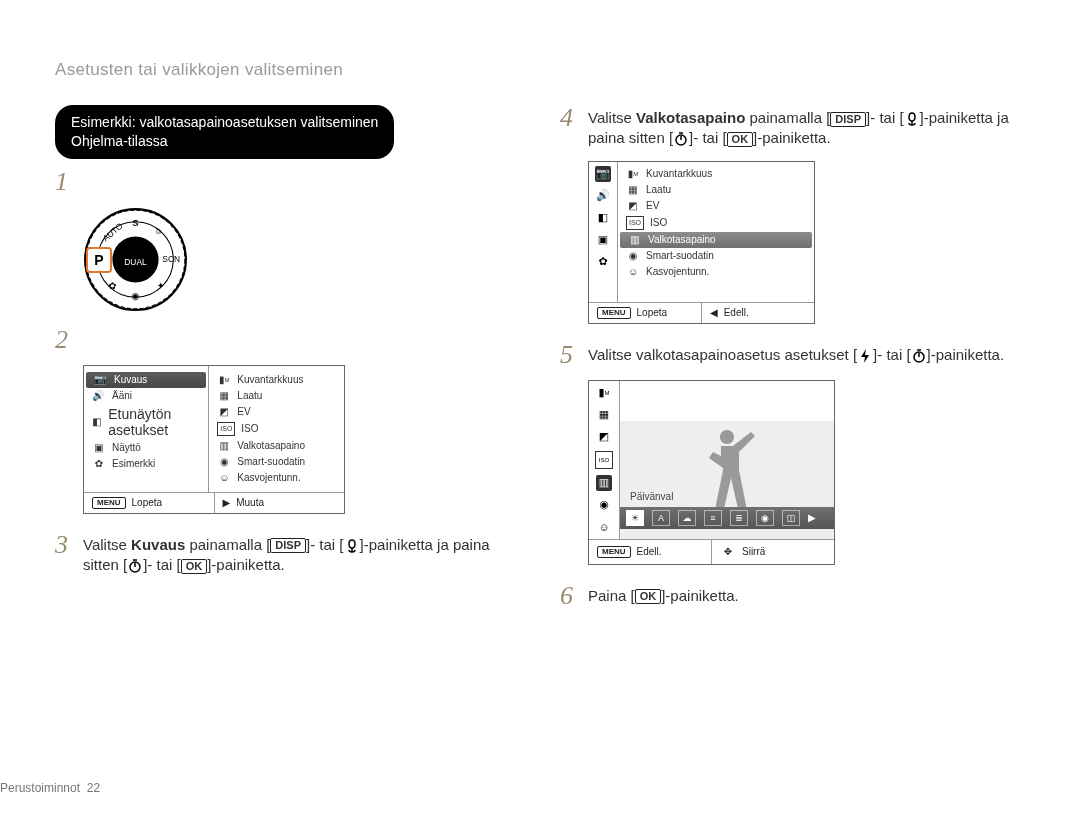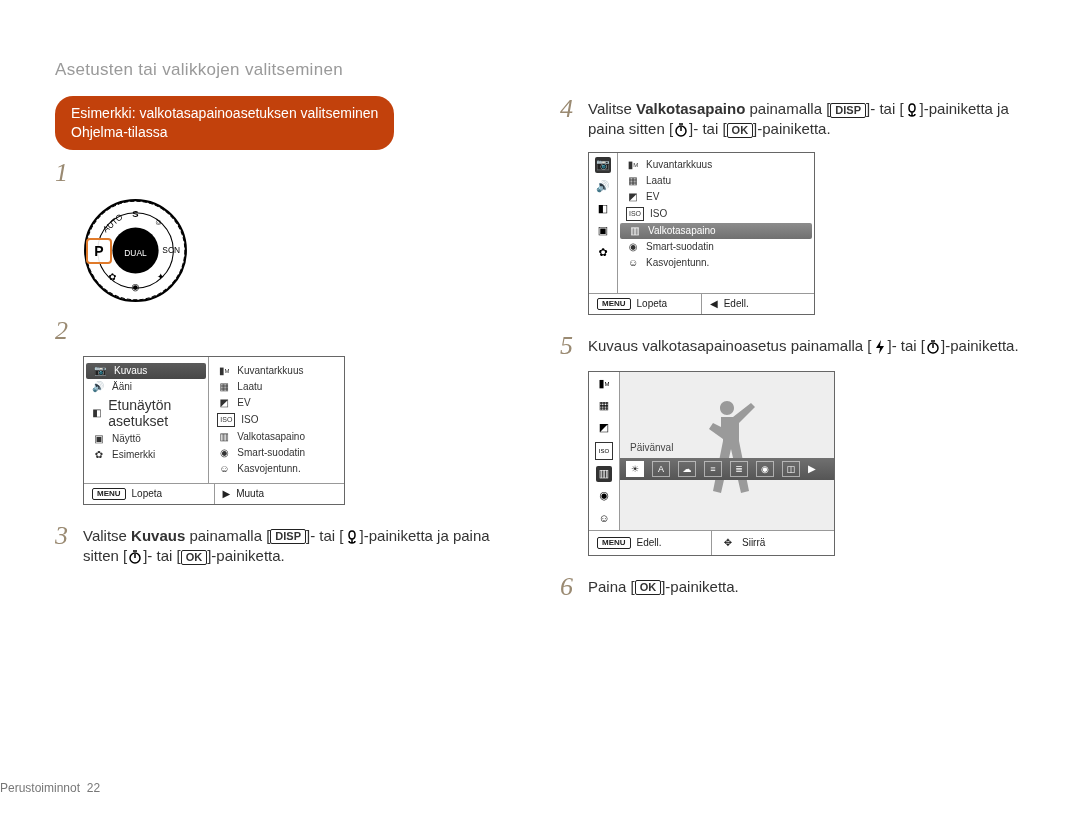--- a/index.html
+++ b/index.html
@@ -10,30 +10,30 @@
     width: 1080px;
     height: 815px;
     box-sizing: border-box;
     padding: 60px 55px 20px 55px;
     position: relative;
   }
   .page-header {
     font-size: 17px;
     color: #9a9a9a;
     font-weight: 300;
-    margin-bottom: 16px;
+    margin-bottom: 25px;
     letter-spacing: 0.3px;
   }
   .columns {
     display: flex;
     gap: 40px;
   }
   .col { flex: 1; }
   .callout {
-    background: #c2410c;
+    background: #000000;
     color: #fff;
     border-radius: 18px;
     padding: 8px 16px;
     font-size: 14px;
     line-height: 1.35;
     display: inline-block;
     margin-bottom: 10px;
   }
   .step {
     display: flex;
@@ -166,21 +166,21 @@
     padding: 4px 0;
     gap: 6px;
   }
   .strip .sicon { width: 16px; height: 16px; display: flex; align-items: center; justify-content: center; font-size: 11px; color: #000; }
   .strip .sicon.sel { background: #333; color: #fff; border-radius: 2px; }
   .panel-b-list { flex: 1; padding: 4px 0; }
 
   
   .panel-c .cbody { display: flex; min-height: 150px; }
   .panel-c .strip { width: 30px; }
-  .panel-c .cmain { flex: 1; position: relative; background: #eee; }
+  .panel-c .cmain { flex: 1; position: relative; background: #eee; margin-top: 40px; }
   .silhouette {
     position: absolute; inset: 0;
     display: flex; align-items: center; justify-content: center;
     color: #aaa;
   }
   .wb-label {
     position: absolute;
     left: 10px; top: 70px;
     color: #444;
     font-size: 10px;
@@ -408,21 +408,21 @@
         <div class="panel-footer-half">
             <span>◀</span>
             <span>Edell.</span>
           </div>
       </div>
     </div>
 
     <div class="step">
       <div class="step-num">5</div>
       <div class="step-body">
-        <span>Kuvaus valkotasapainoasetus painamalla [</span><span class="icon-inline">
+        <span>Valitse valkotasapainoasetus asetukset [</span><span class="icon-inline">
             <svg viewBox="0 0 16 16">
               <path d="M9 1L4 9h4l-1 6 5-8H8l1-6z" fill="#000"></path>
             </svg>
           </span><span>]- tai [</span><span class="icon-inline">
             <svg viewBox="0 0 16 16">
               <circle cx="8" cy="9" r="5" fill="none" stroke="#000" stroke-width="1.5"></circle>
               <path d="M8 9V5M6 2h4" stroke="#000" stroke-width="1.5"></path>
             </svg>
           </span><span>]-painiketta.</span>
       </div>

